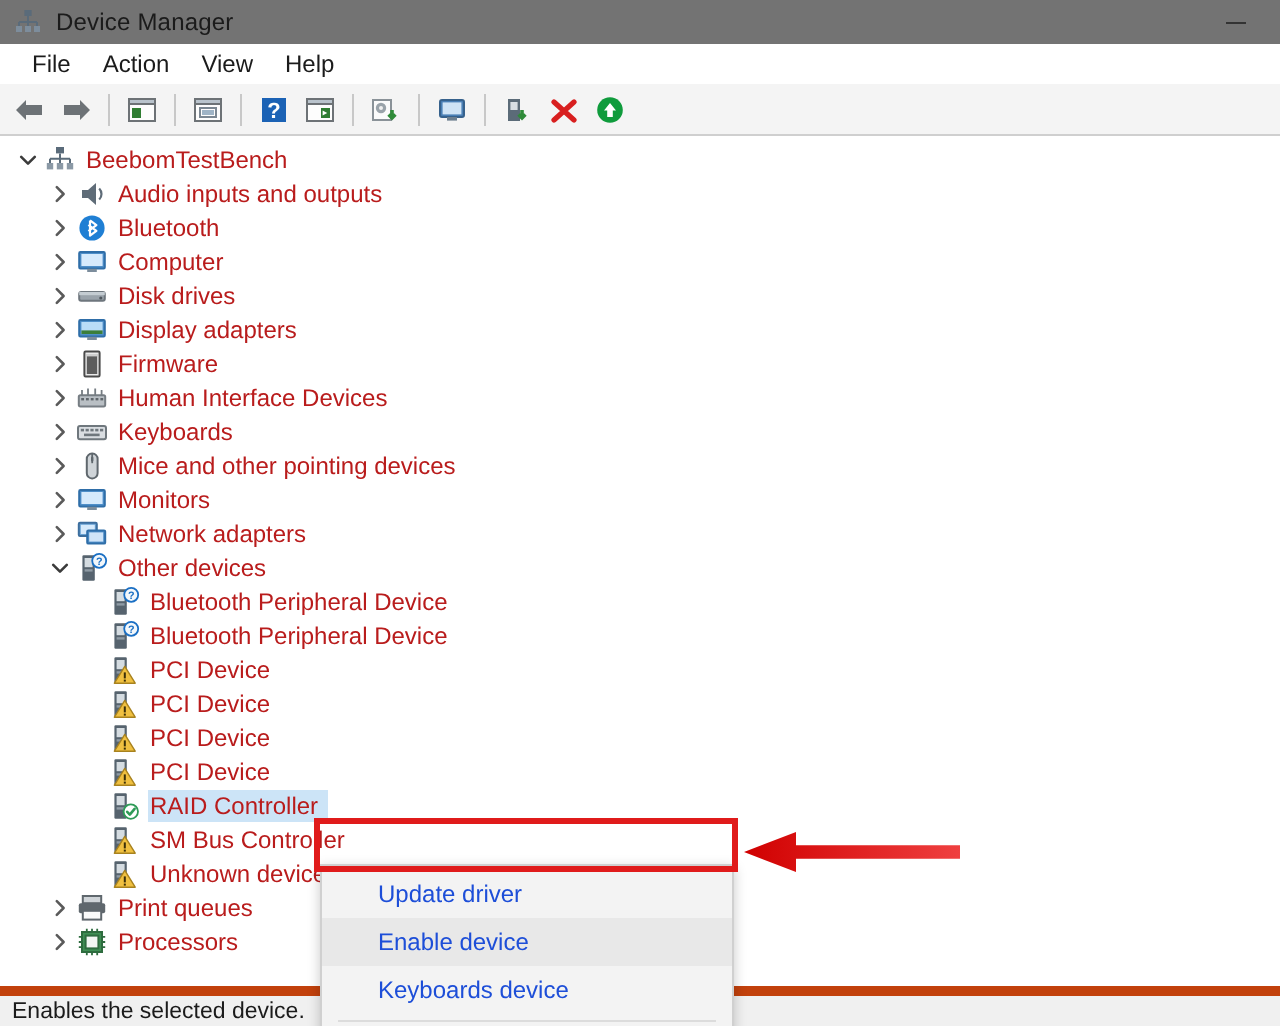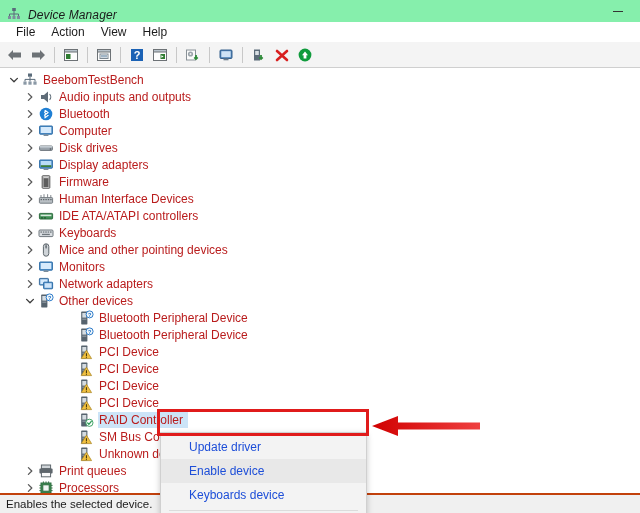--- a/index.html
+++ b/index.html
@@ -12,25 +12,24 @@
   .window {
     position: relative;
     width: 640px; height: 513px;
     background: #ffffff;
     display: flex; flex-direction: column;
   }
 
   
   .titlebar {
     height: 22px;
-    background: #86efac;
-    display: flex; align-items: flex-end;
+    background: #737373;
+    display: flex; align-items: center;
     flex: 0 0 22px;
     position: relative;
-    font-style: italic;
   }
   .title-icon {
     width: 16px; height: 16px;
     margin-left: 6px; margin-right: 6px;
     position: relative;
     flex: 0 0 16px;
   }
   .title-text {
     font-size: 12px; color: #1b1b1b;
     letter-spacing: .1px;
@@ -102,27 +101,27 @@
   }
   .label { padding-right: 4px; }
   .row.selected > .label {
     background: #cce4f7;
     outline: 1px solid #cce4f7;
   }
 
   
   .lvl0 { padding-left: 6px; }
   .lvl1 { padding-left: 22px; text-align: center; }
-  .lvl2 { padding-left: 54px; margin-left: 24px; }
+  .lvl2 { padding-left: 54px; }
 
   
   .statusbar {
     height: 20px; flex: 0 0 20px;
     background: #f0f0f0;
-    border-top: 2px solid #c2410c;
+    border-top: 5px solid #c2410c;
     display: flex; align-items: center;
     padding-left: 6px;
     font-size: 11.5px; color: #1b1b1b;
   }
 
   
   .ctxmenu {
     position: absolute;
     left: 160px; top: 432px;
     width: 207px;
@@ -371,34 +370,20 @@
         <span class="ico"><svg width="16" height="16" viewBox="0 0 16 16">
             <rect x="1.4" y="6.6" width="13.2" height="5.6" rx="0.8" fill="#b9bfc4" stroke="#767d83"></rect>
             <path d="M3 6.6 L3 4 M6 6.6 L6 3.2 M9.6 6.6 L9.6 3.2 M12.8 6.6 L12.8 4" stroke="#767d83" stroke-width="0.9"></path>
             <rect x="2.6" y="8" width="1.4" height="1.2" fill="#5f666c"></rect>
             <rect x="5" y="8" width="1.4" height="1.2" fill="#5f666c"></rect>
             <rect x="7.4" y="8" width="1.4" height="1.2" fill="#5f666c"></rect>
             <rect x="9.8" y="8" width="1.4" height="1.2" fill="#5f666c"></rect>
             <rect x="12.2" y="8" width="1.4" height="1.2" fill="#5f666c"></rect>
           </svg></span>
         <span class="label">Human Interface Devices</span>
-      </div>
-      <div class="row lvl1">
-        <span class="chev">
-          <svg width="10" height="10" viewBox="0 0 10 10">
-            <path d="M3.4 1.6 L6.8 5 L3.4 8.4" stroke="#5a5a5a" stroke-width="1.3" fill="none" stroke-linecap="round" stroke-linejoin="round"></path>
-          </svg>
-        </span>
-        <span class="ico"><svg width="16" height="16" viewBox="0 0 16 16">
-            <rect x="1.4" y="5.4" width="13.2" height="5.6" rx="0.8" fill="#3f8f54" stroke="#2e6c3f"></rect>
-            <rect x="2.6" y="6.6" width="10.8" height="1.6" fill="#d8e8dc"></rect>
-            <rect x="3" y="9.4" width="2" height="1" fill="#1f4f2c"></rect>
-            <rect x="6" y="9.4" width="2" height="1" fill="#1f4f2c"></rect>
-          </svg></span>
-        <span class="label">IDE ATA/ATAPI controllers</span>
       </div>
       <div class="row lvl1">
         <span class="chev">
           <svg width="10" height="10" viewBox="0 0 10 10">
             <path d="M3.4 1.6 L6.8 5 L3.4 8.4" stroke="#5a5a5a" stroke-width="1.3" fill="none" stroke-linecap="round" stroke-linejoin="round"></path>
           </svg>
         </span>
         <span class="ico"><svg width="16" height="16" viewBox="0 0 16 16">
             <rect x="1" y="5" width="14" height="6.6" rx="1" fill="#d9dde1" stroke="#6f777d"></rect>
             <rect x="2.4" y="6.4" width="1.6" height="1.3" fill="#6f777d"></rect>

